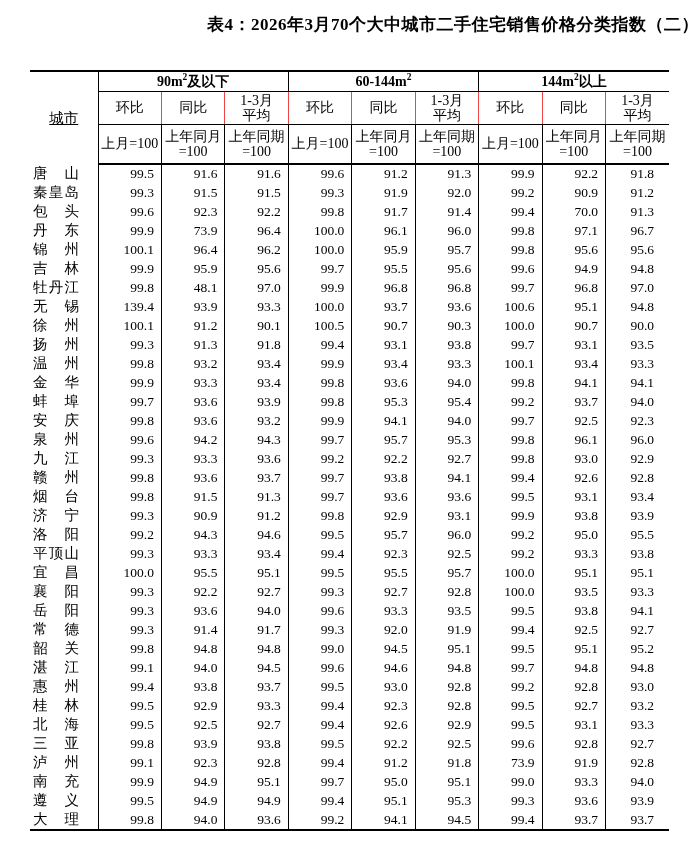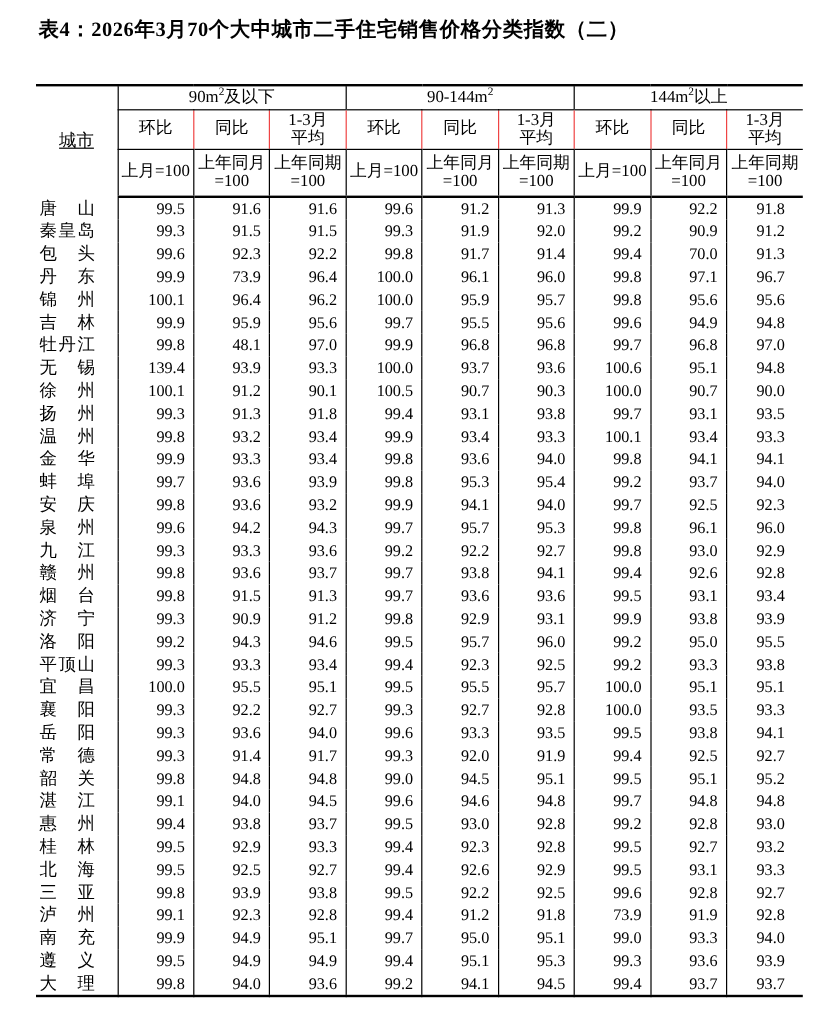--- a/index.html
+++ b/index.html
@@ -5,36 +5,36 @@
   * { margin: 0; padding: 0; box-sizing: border-box; }
   html, body { background: #ffffff; }
   body {
     width: 699px; height: 847px;
     font-family: "Liberation Serif", "DejaVu Serif", serif;
     color: #000;
   }
   .page { position: relative; width: 699px; height: 847px; overflow: hidden; }
   .title {
     position: absolute; top: 13px; left: 0; width: 699px;
-    text-align: left; font-size: 17px; font-weight: bold;
+    text-align: right; font-size: 17px; font-weight: bold;
     letter-spacing: 0.5px;
     padding-left: 32px;
   }
   table.tbl {
     position: absolute; left: 30px; top: 70px; width: 639px;
     border-collapse: collapse; table-layout: fixed;
     border-top: 2px solid #000; border-bottom: 2px solid #000;
   }
   th, td { vertical-align: middle; font-weight: normal; }
   thead th {
     text-align: center; font-size: 14px; line-height: 15px;
     white-space: pre-line;
   }
   thead tr.grp-row th.grp {
-    height: 20px; border-left: 1px solid #000; border-bottom: 1px solid #000;
+    height: 20px; border-left: 1px solid #000; border-bottom: 1px solid #000; font-weight: bold;
   }
   thead th.city-h {
     border-right: 1px solid #000; font-size: 14.5px; text-decoration: underline;
   }
   thead tr.measure-row th {
     height: 33px; border-left: 1px solid #ef4444; border-bottom: 1px solid #000;
   }
   thead tr.base-row th {
     height: 40px; border-left: 1px solid #000; border-bottom: 2px solid #000;
   }
@@ -68,21 +68,21 @@
         <col>
         <col>
         <col>
         <col>
         <col>
     </colgroup>
     <thead>
       <tr class="grp-row">
         <th class="city-h" rowspan="3">城市</th>
         <th class="grp" colspan="3"><span>90m</span><sup>2</sup><span>及以下</span></th>
-        <th class="grp" colspan="3"><span>90-144m</span><sup>2</sup><span></span></th>
+        <th class="grp" colspan="3"><span>60-144m</span><sup>2</sup><span></span></th>
         <th class="grp" colspan="3"><span>144m</span><sup>2</sup><span>以上</span></th>
       </tr>
       <tr class="measure-row">
         <th>环比</th>
         <th>同比</th>
         <th>1-3月
 平均</th>
         <th>环比</th>
         <th>同比</th>
         <th>1-3月

